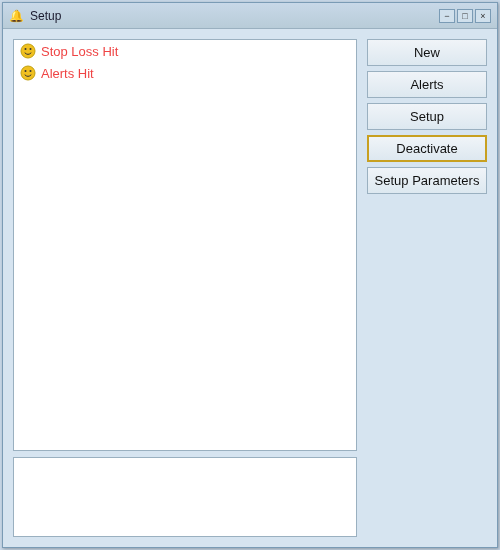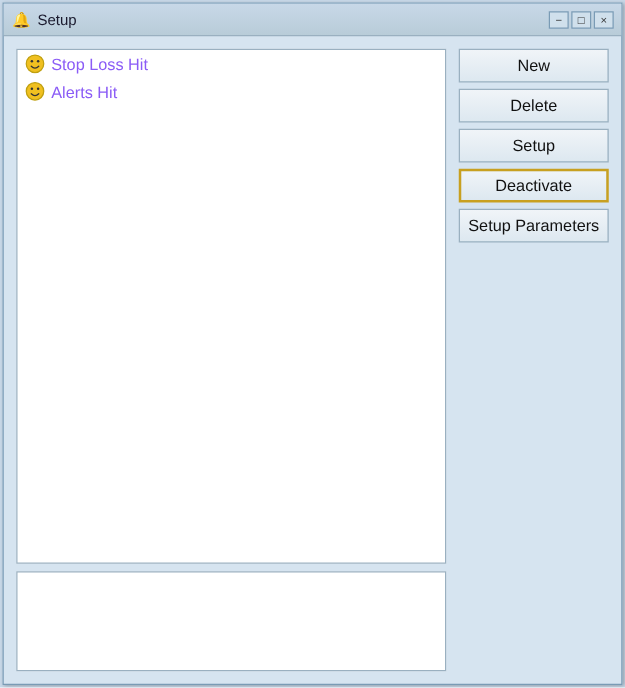--- a/index.html
+++ b/index.html
@@ -108,21 +108,21 @@
       flex-shrink: 0;
     }
 
     .smiley-icon svg {
       width: 16px;
       height: 16px;
     }
 
     .list-item-text {
       font-size: 13px;
-      color: #8b5cf6;
+      color: #ef4444;
     }
 
     .bottom-panel {
       height: 80px;
       background: white;
       border: 1px solid #9ab0c0;
       flex-shrink: 0;
     }
 
     .right-panel {
@@ -195,19 +195,19 @@
           </div>
           <span class="list-item-text">Alerts Hit</span>
         </div>
       </div>
 
       <div class="bottom-panel"></div>
     </div>
 
     <div class="right-panel">
       <button class="action-btn">New</button>
-      <button class="action-btn">Delete</button>
+      <button class="action-btn">Alerts</button>
       <button class="action-btn">Setup</button>
       <button class="action-btn active-highlight">Deactivate</button>
       <button class="action-btn">Setup Parameters</button>
     </div>
   </div>
 </div>
 
 </body></html>

